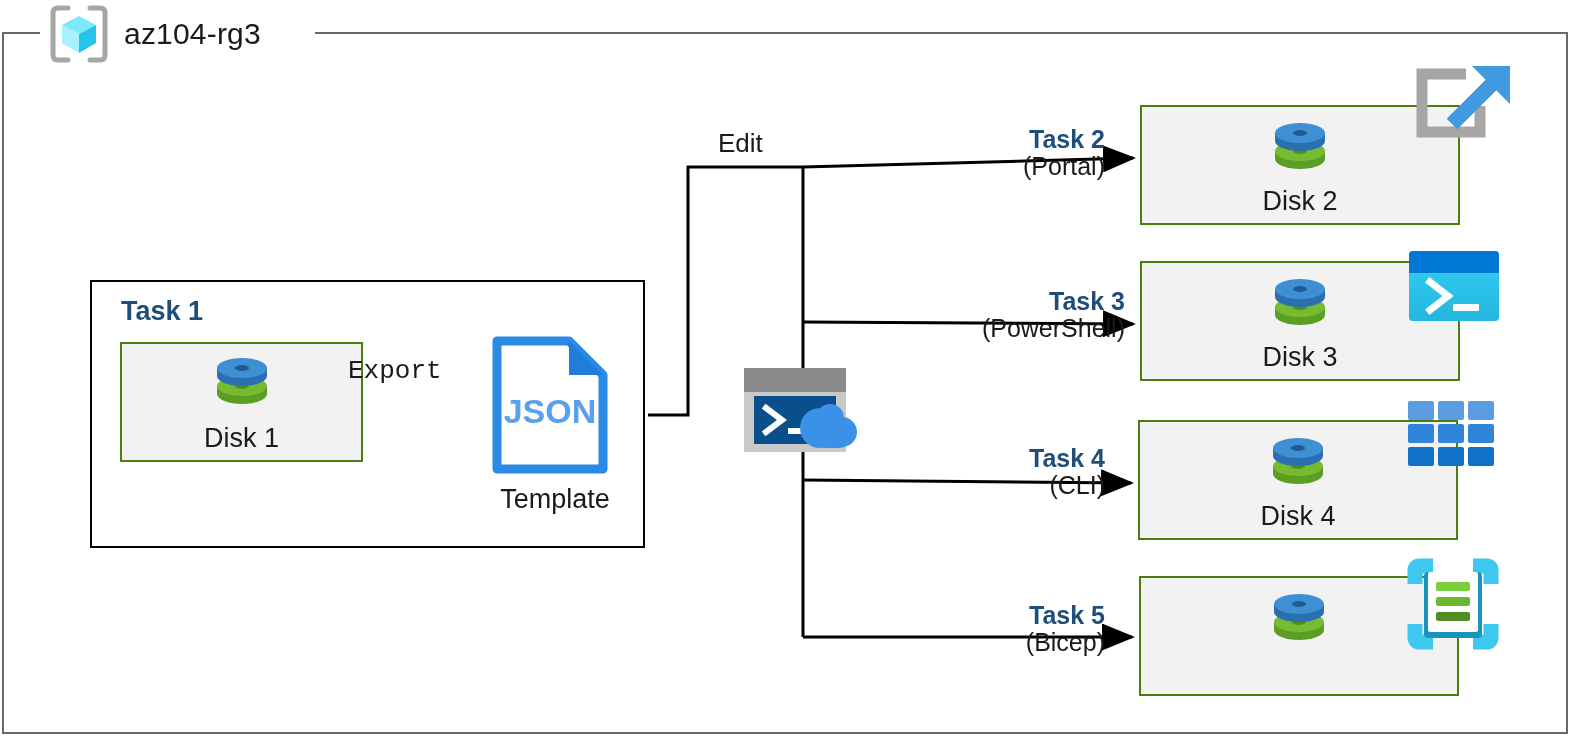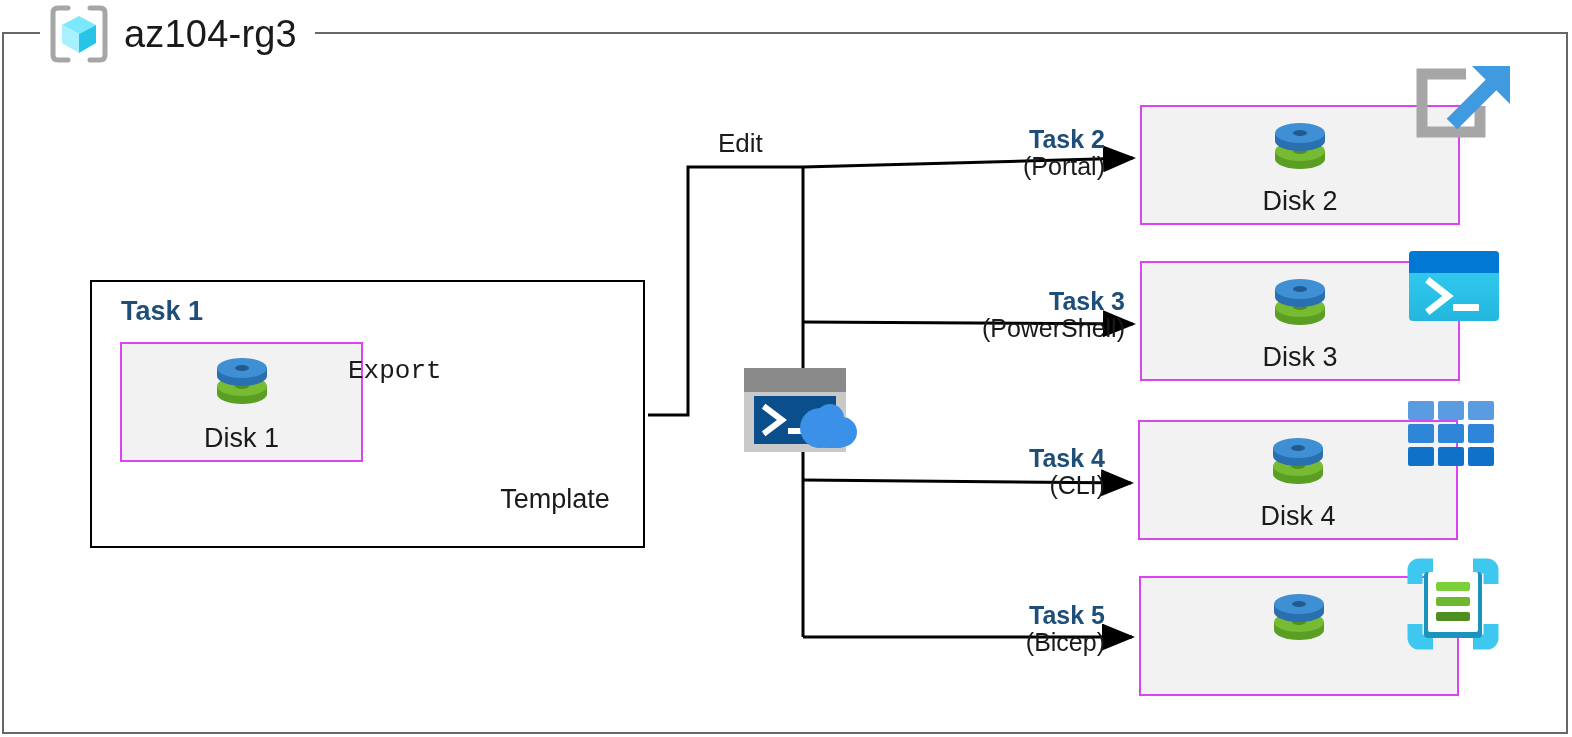--- a/index.html
+++ b/index.html
@@ -32,21 +32,21 @@
     background:#ffffff;
   }
   .rg-header{
     position:absolute;
     left:48px; top:3px;
     display:flex; align-items:center; gap:14px;
     background:#ffffff;
     padding:0 8px 0 0;
   }
   .rg-title{
-    font-size:38px;
+    font-size:30px;
     color:#1a1a1a;
     letter-spacing:.2px;
     white-space:nowrap;
   }
   
   .rg-icon{position:relative;width:62px;height:62px;flex:0 0 62px;}
   
   .wire-layer{position:absolute;left:0;top:0;width:1572px;height:737px;pointer-events:none;}
   
   .task1-box{
@@ -60,21 +60,21 @@
   .task1-label{
     position:absolute;
     left:121px; top:296px;
     font-size:27px;
     font-weight:bold;
     color:#1F4E79;
   }
   
   .disk-box{
     position:absolute;
-    border:2px solid #d946ef;
+    border:2px solid #4d7c0f;
     box-sizing:border-box;
     background:#f2f2f2;
   }
   .disk-box .disk-caption{
     position:absolute;
     left:0; right:0; bottom:6px;
     text-align:center;
     font-size:27px;
     color:#1a1a1a;
   }
@@ -176,20 +176,27 @@
         <rect x="6" y="16" width="50" height="8" fill="#2a6fb0"></rect>
         <ellipse cx="31" cy="16" rx="25" ry="10" fill="#3f8fd4"></ellipse>
         <ellipse cx="31" cy="16" rx="7" ry="3" fill="#205a91"></ellipse>
       </svg>
     </div>
     <div class="disk-caption">Disk 1</div>
   </div>
 
   <div class="plain-label" style="left:348px; top:356px;font-family:Liberation Mono, monospace;">Export</div>
 
+  <div class="icon-abs" style="left:491px; top:335px;">
+    <svg width="118" height="140" viewBox="0 0 118 140">
+      <path d="M6 6 L78 6 L112 40 L112 134 L6 134 Z" fill="#ffffff" stroke="#2a8ae4" stroke-width="9" stroke-linejoin="round"></path>
+      <path d="M78 6 L112 40 L78 40 Z" fill="#1f7fd8"></path>
+      <text x="59" y="88" text-anchor="middle" font-family="Liberation Sans, sans-serif" font-size="34" font-weight="bold" fill="#5aa0ef">JSON</text>
+    </svg>
+  </div>
   <div class="tpl-caption">Template</div>
 
   <div class="plain-label" style="left:718px; top:128px;">Edit</div>
 
   <div class="icon-abs" style="left:742px; top:366px;">
     <svg width="124" height="88" viewBox="0 0 124 88">
       <rect x="2" y="2" width="102" height="84" fill="#c9c9c9"></rect>
       <rect x="2" y="2" width="102" height="24" fill="#8a8a8a"></rect>
       <rect x="12" y="30" width="82" height="48" fill="#0a4e8c"></rect>
       <path d="M24 42 L40 54 L24 66" fill="none" stroke="#ffffff" stroke-width="6" stroke-linecap="square"></path>

